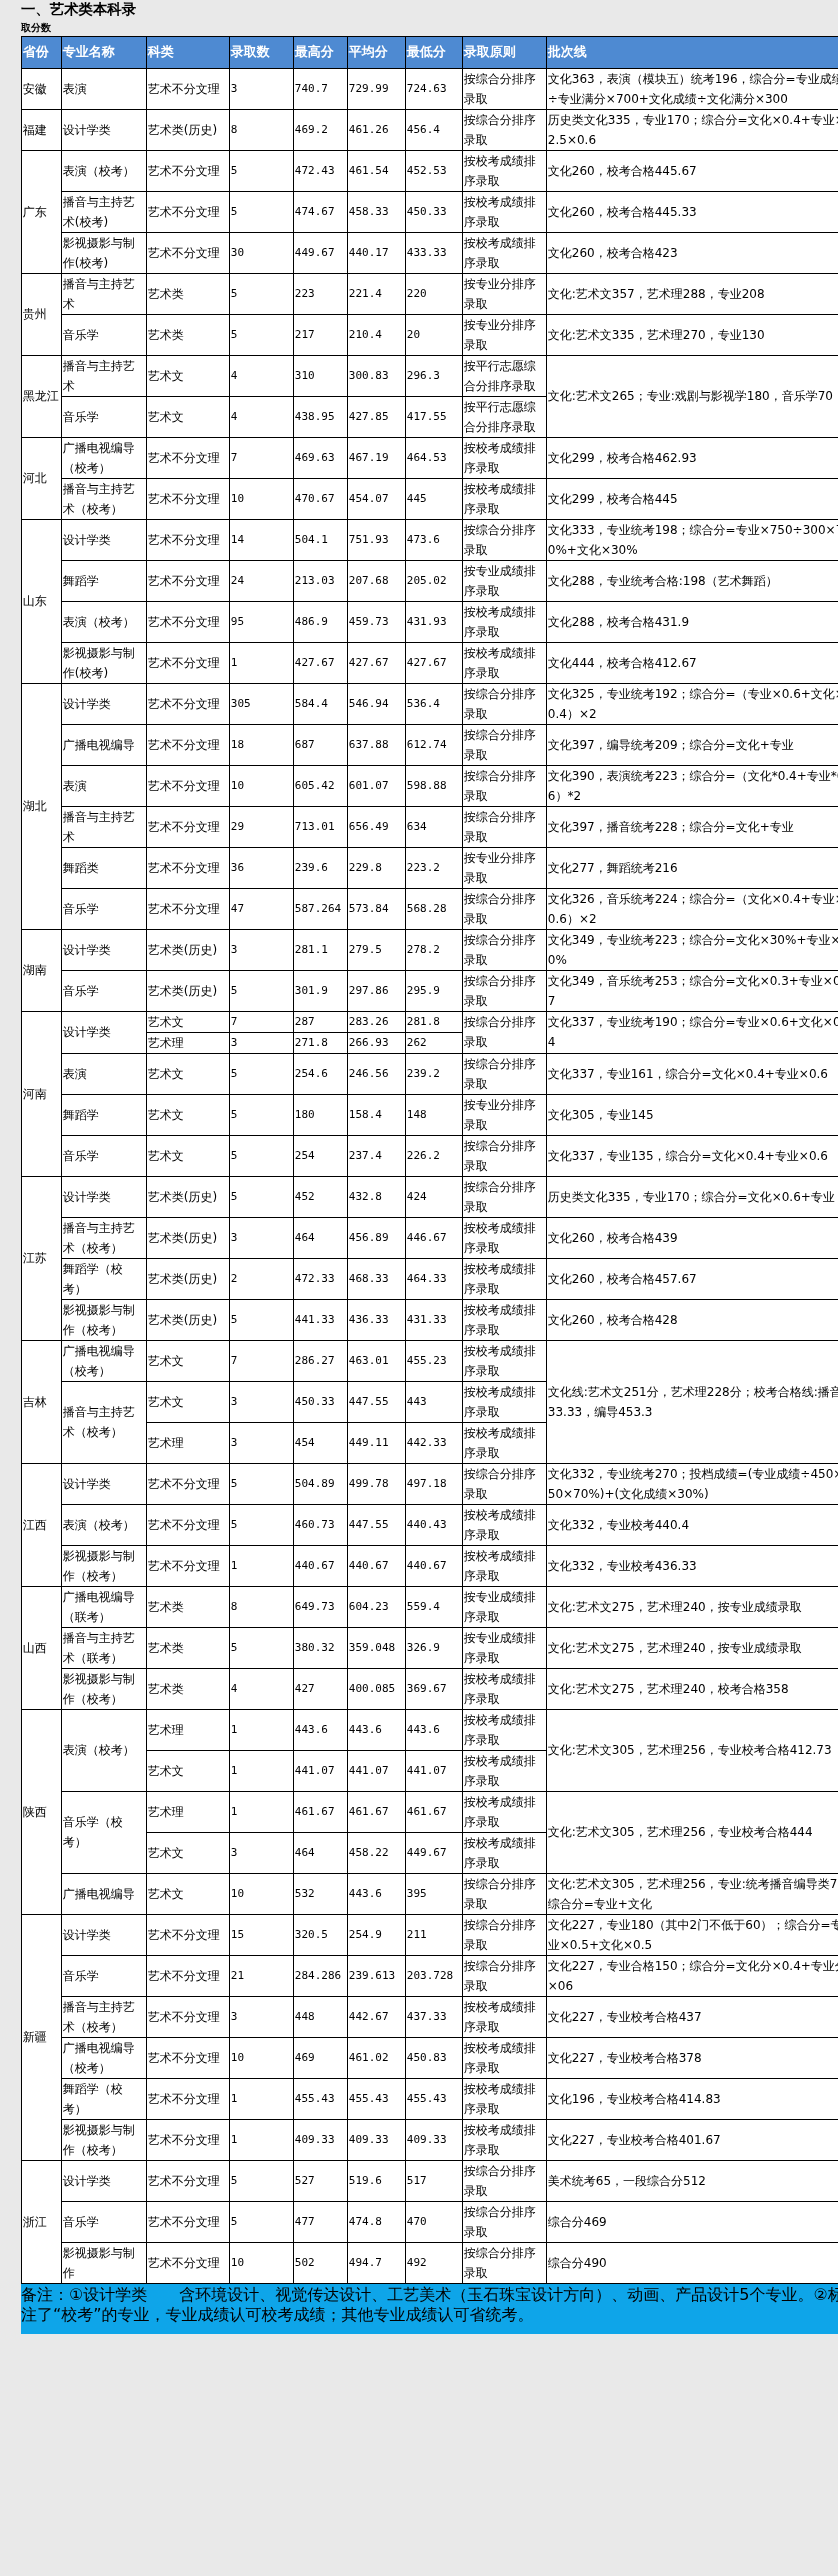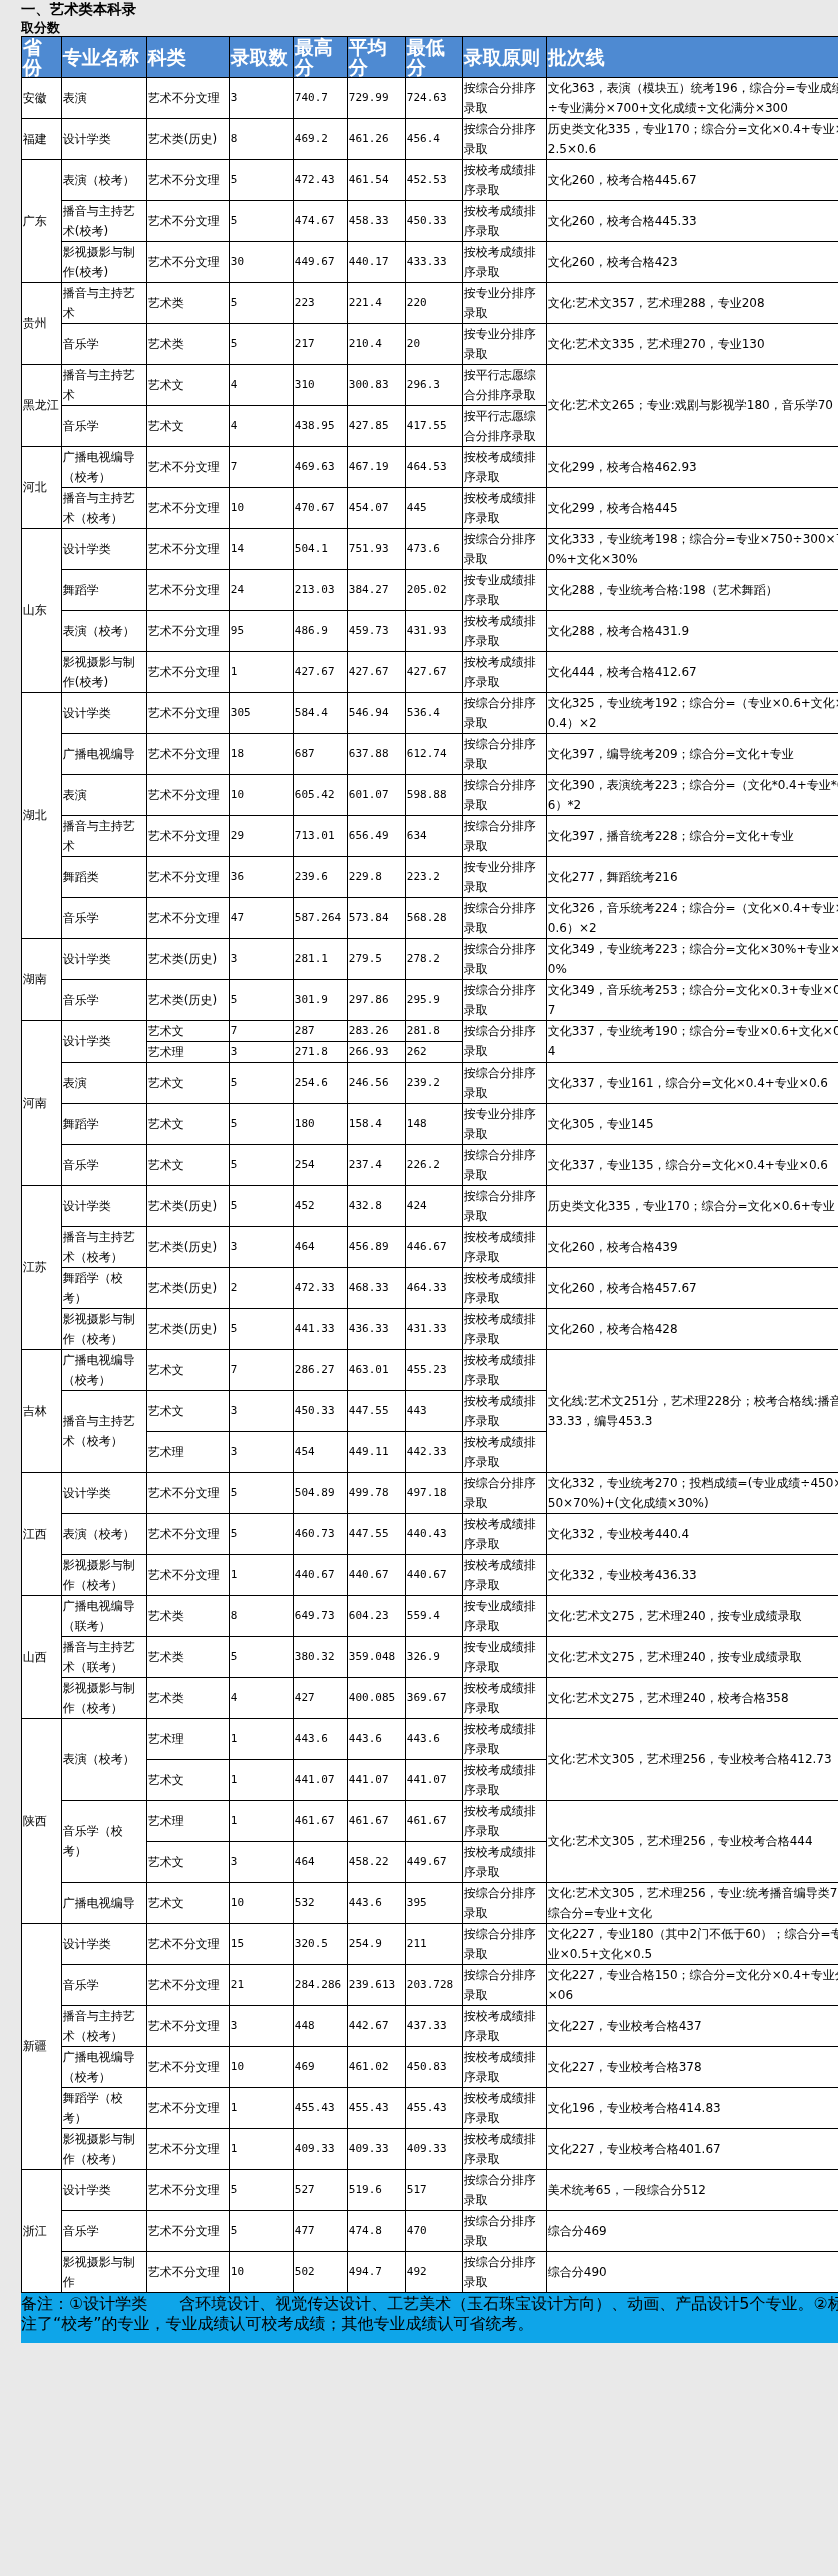--- a/index.html
+++ b/index.html
@@ -8,21 +8,21 @@
     background: #e9e9e9;
     font-family: "DejaVu Sans", "Liberation Sans", sans-serif;
     color: #000;
   }
   .wrap { padding: 0 0 0 21px; }
   .sec-title {
     font-size: 14.4px; font-weight: bold; height: 18.6px; line-height: 18.6px;
     padding-left: 0;
   }
   .sec-sub {
-    font-size: 13px; font-weight: bold; height: 17px; line-height: 17px;
+    font-size: 10px; font-weight: bold; height: 17px; line-height: 17px;
   }
   table.scores {
     border-collapse: collapse;
     width: 831px;
     table-layout: fixed;
     background: #ffffff;
     font-family: "DejaVu Sans", "Liberation Sans", sans-serif;
     font-size: 12px;
     line-height: 20px;
   }
@@ -31,21 +31,21 @@
     padding: 0 0.8px;
     vertical-align: middle;
     text-align: left;
     font-weight: normal;
     word-break: break-all;
   }
   table.scores thead th {
     background: #4e8ad2;
     color: #fff;
     font-weight: bold;
-    font-size: 19px;
+    font-size: 13px;
     height: 31px;
     margin-top: 16px;
   }
   td.num { font-family: "DejaVu Sans Mono", "Liberation Mono", monospace; font-size: 11px; }
   .note {
     font-size: 16px; line-height: 20px; padding: 1.7px 0 8.5px 0;
     width: 831px; background:#0ea5e9;
   }
 </style>
 </head>
@@ -205,21 +205,21 @@
           <td class="num">751.93</td>
           <td class="num">473.6</td>
           <td>按综合分排序录取</td>
           <td>文化333，专业统考198；综合分=专业×750÷300×70%+文化×30%</td>
         </tr>
         <tr>
           <td>舞蹈学</td>
           <td>艺术不分文理</td>
           <td class="num">24</td>
           <td class="num">213.03</td>
-          <td class="num">384.27</td>
+          <td class="num">207.68</td>
           <td class="num">205.02</td>
           <td>按专业成绩排序录取</td>
           <td>文化288，专业统考合格:198（艺术舞蹈）</td>
         </tr>
         <tr>
           <td>表演（校考）</td>
           <td>艺术不分文理</td>
           <td class="num">95</td>
           <td class="num">486.9</td>
           <td class="num">459.73</td>

